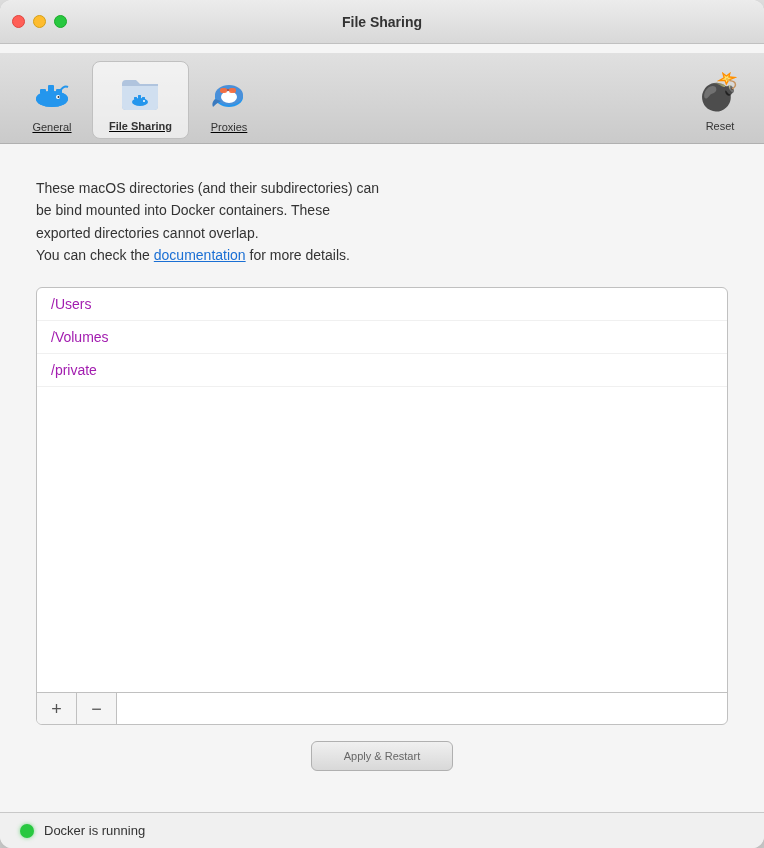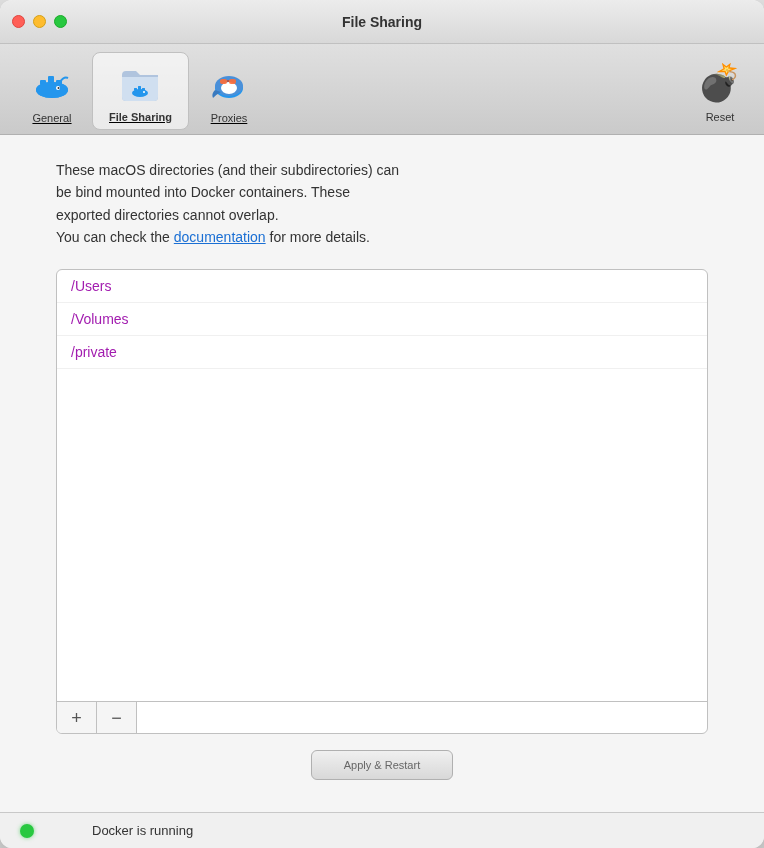--- a/index.html
+++ b/index.html
@@ -18,20 +18,21 @@
     .window {
       width: 764px;
       height: 848px;
       background: #f5f5f5;
       border-radius: 12px;
       box-shadow: 0 20px 60px rgba(0,0,0,0.4);
       display: flex;
       flex-direction: column;
       overflow: hidden;
       position: relative;
+      gap: 9px;
     }
 
     
     .title-bar {
       background: linear-gradient(to bottom, #ececec, #d8d8d8);
       height: 44px;
       display: flex;
       align-items: center;
       justify-content: center;
       position: relative;
@@ -121,21 +122,21 @@
       display: flex;
       flex-direction: column;
       align-items: center;
       padding: 6px 8px;
       cursor: pointer;
     }
 
     
     .content {
       flex: 1;
-      padding: 24px 56px;
+      padding: 24px 36px;
       background: #f5f5f5;
       display: flex;
       flex-direction: column;
     }
 
     .description {
       font-size: 14px;
       color: #333;
       line-height: 1.6;
       margin-bottom: 20px;
@@ -229,21 +230,20 @@
       height: 14px;
       border-radius: 50%;
       background: #28c840;
       flex-shrink: 0;
       box-shadow: 0 0 4px rgba(40,200,64,0.6);
     }
 
     .status-text {
       font-size: 13px;
       color: #333;
-      margin-left: 48px;
     }
 
     
     .icon-svg {
       width: 44px;
       height: 44px;
     }
   </style>
 </head>
 <body>

